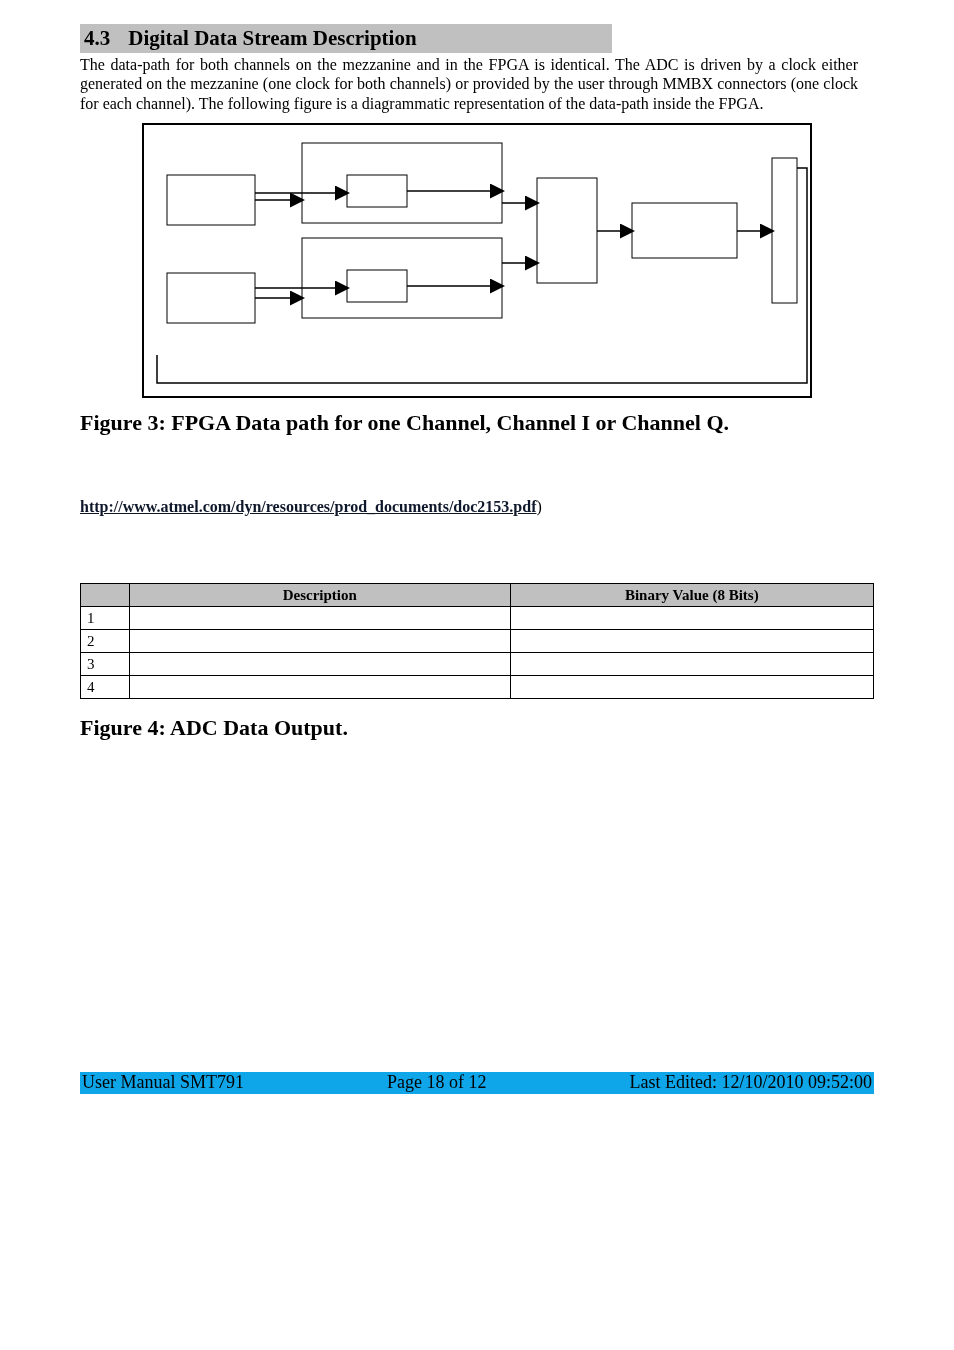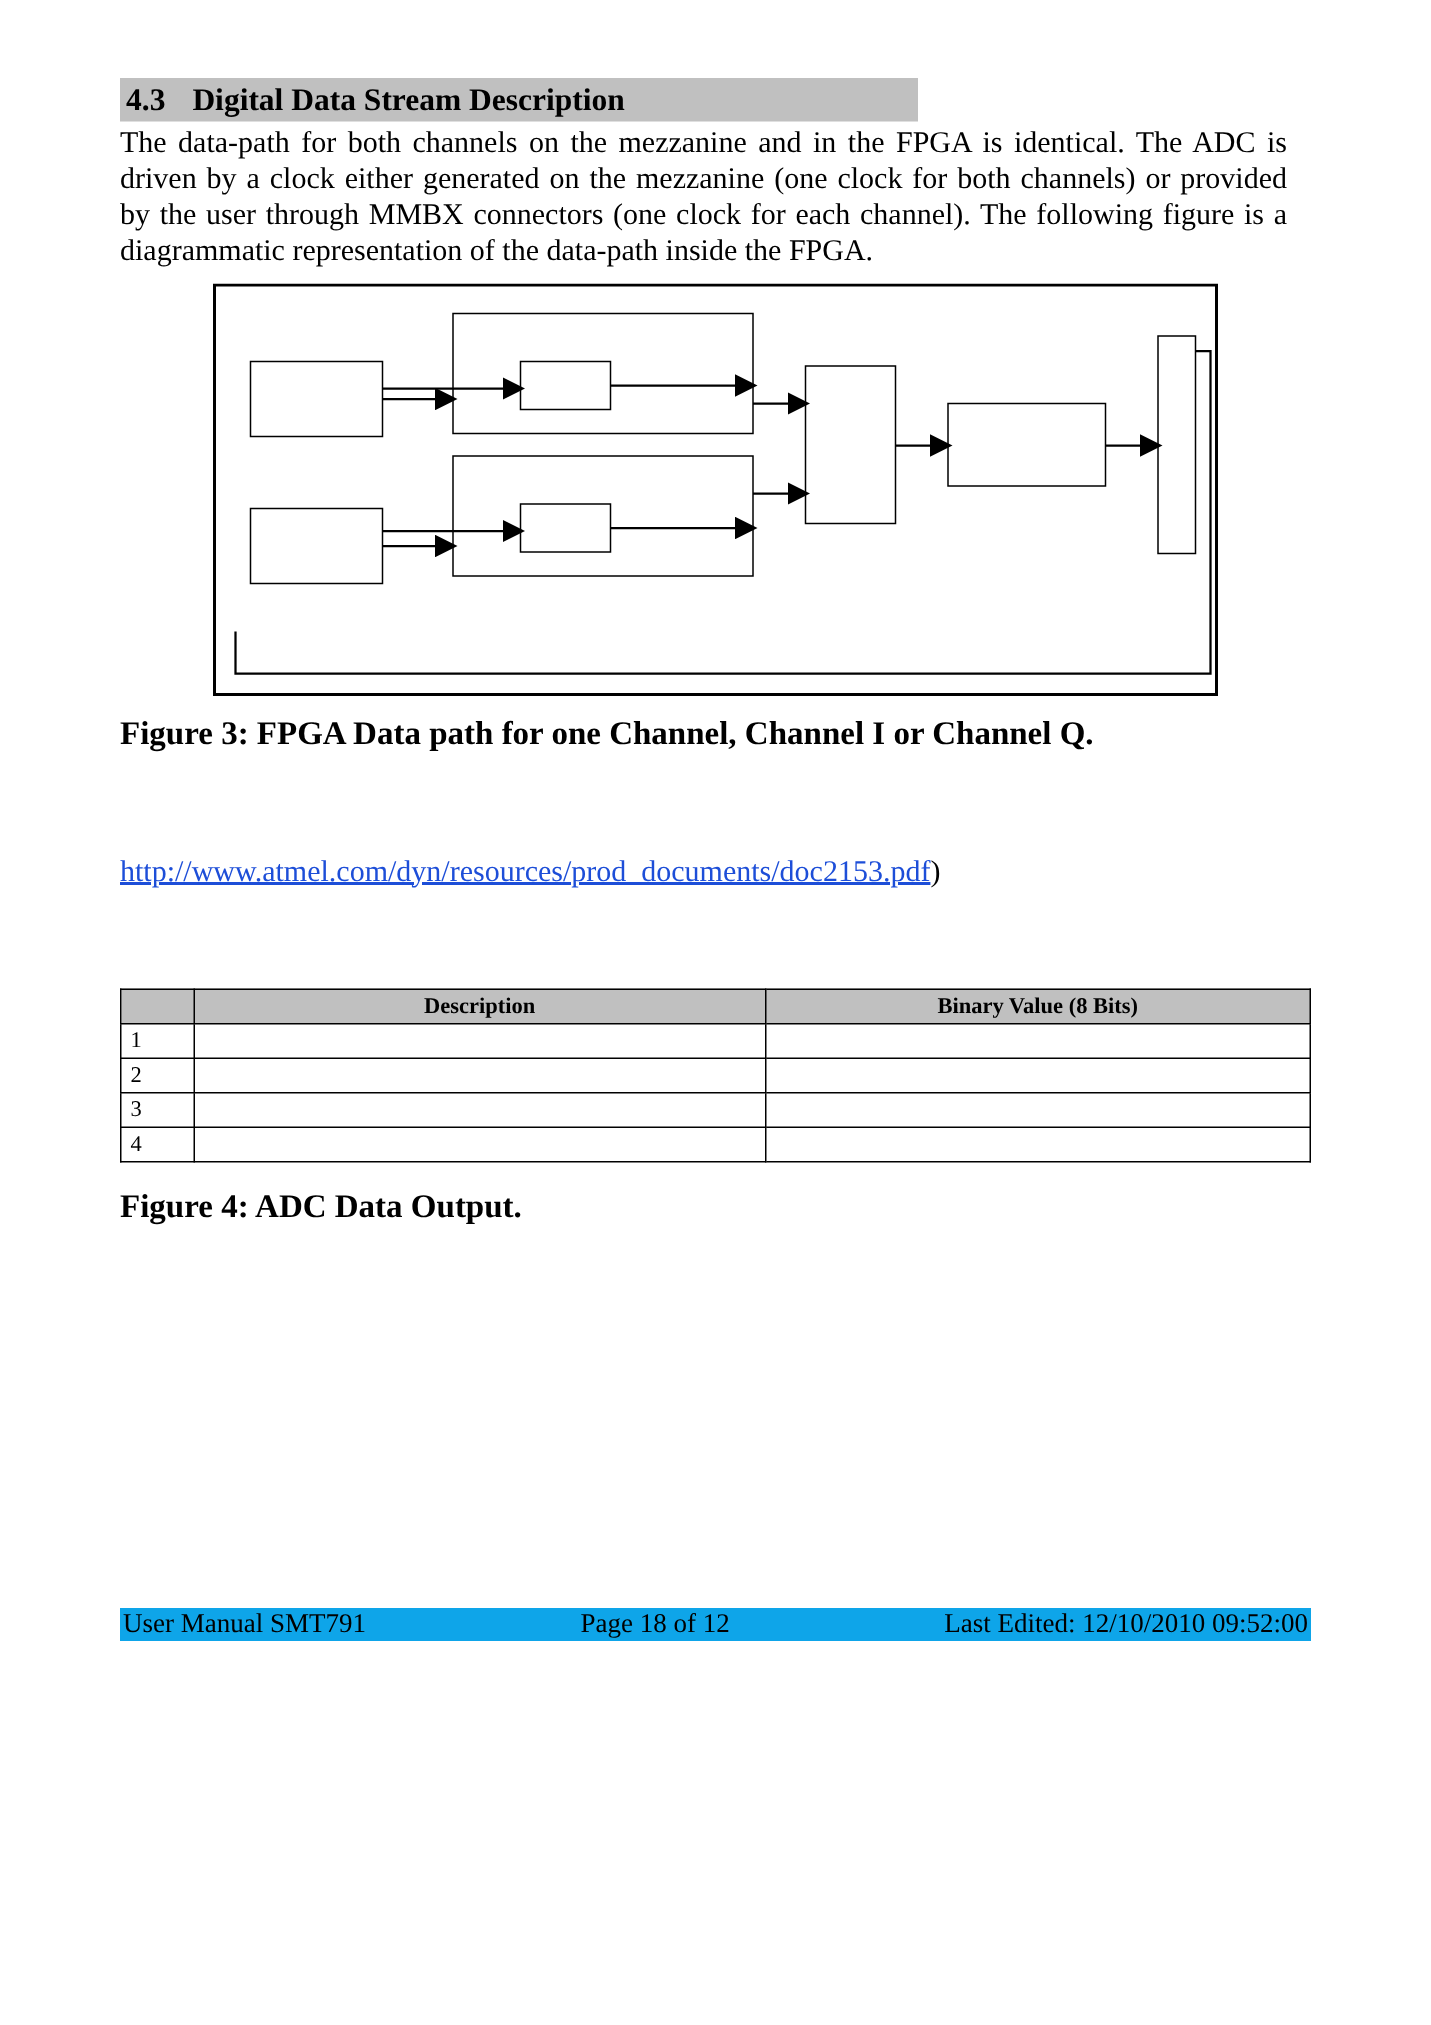--- a/index.html
+++ b/index.html
@@ -8,51 +8,52 @@
     padding: 0;
     font-family: Georgia, 'Times New Roman', serif;
     background: #fff;
     color: #000;
   }
   .page {
     width: 954px;
     height: 1144px;
     position: relative;
     box-sizing: border-box;
-    padding: 52px 80px 0 80px;
+    padding: 24px 80px 0 80px;
     font-size: 20px;
     line-height: 1.2;
   }
   .section-heading {
     background: #c0c0c0;
     font-weight: bold;
     font-size: 21px;
     padding: 2px 4px;
     width: 66%;
     margin-bottom: 2px;
   }
   .section-heading .num { margin-right: 18px; }
   .para {
     text-align: justify;
     margin: 0 16px 10px 0;
-    font-size: 20px;
+    font-size: 16px;
   }
   .diagram {
     display: block;
     margin: 8px auto 12px auto;
   }
   .caption {
     text-align: left;
     font-weight: bold;
     font-size: 22px;
     margin: 10px 0 24px 0;
   }
   a.link {
-    color: #1d4ed8;
+    color: #0f172a;
     text-decoration: underline;
+    font-weight: bold;
   }
   table.adc {
     border-collapse: collapse;
     width: 100%;
     font-size: 15px;
     margin-top: 10px;
   }
   table.adc th, table.adc td {
     border: 1px solid #000;
     padding: 2px 6px;

